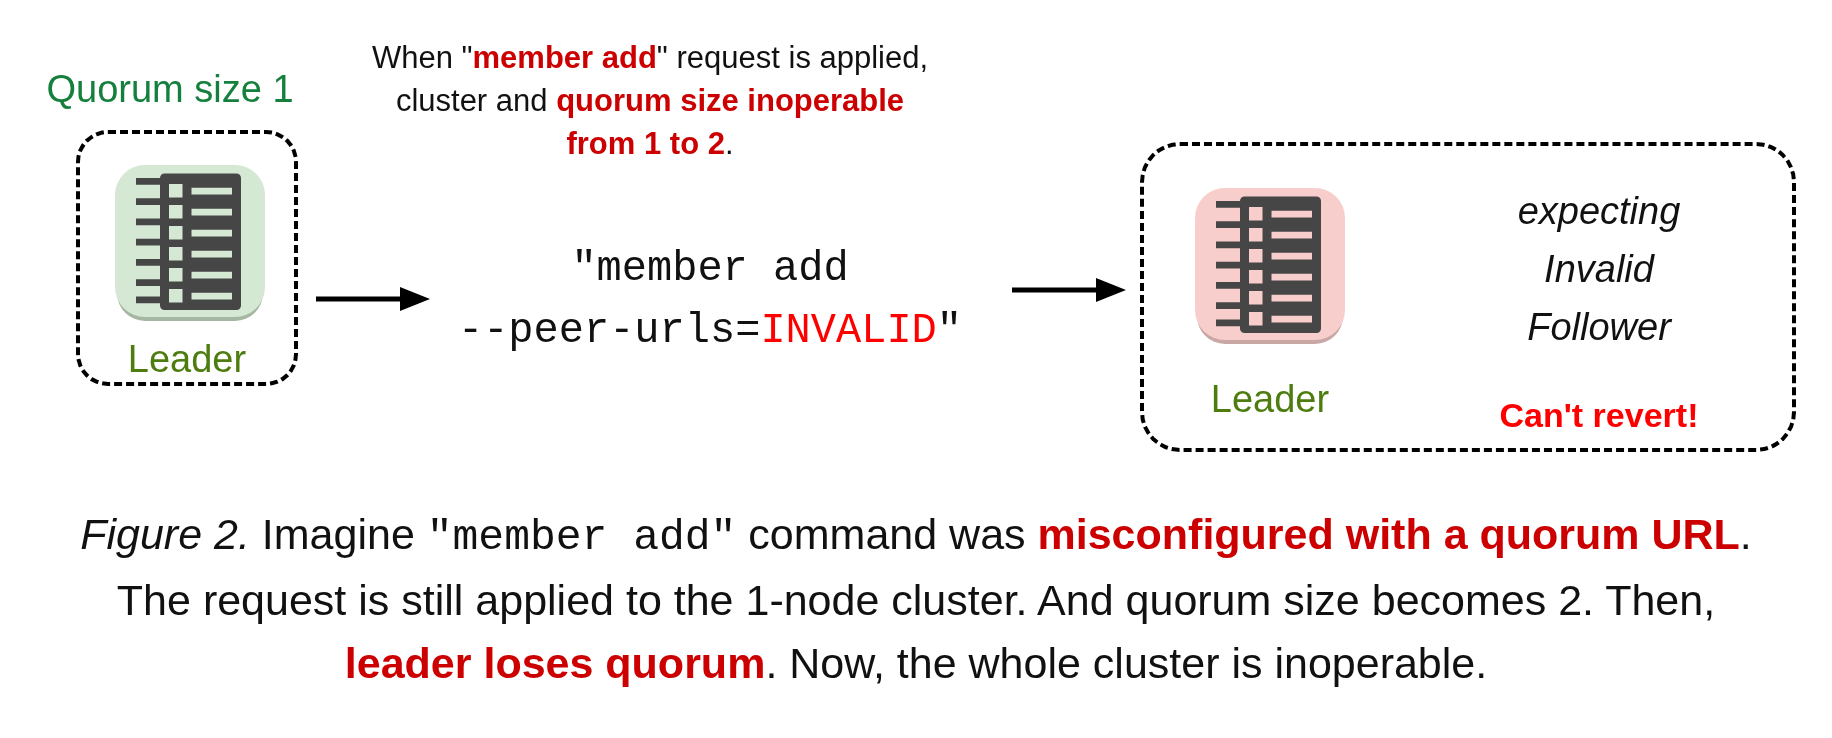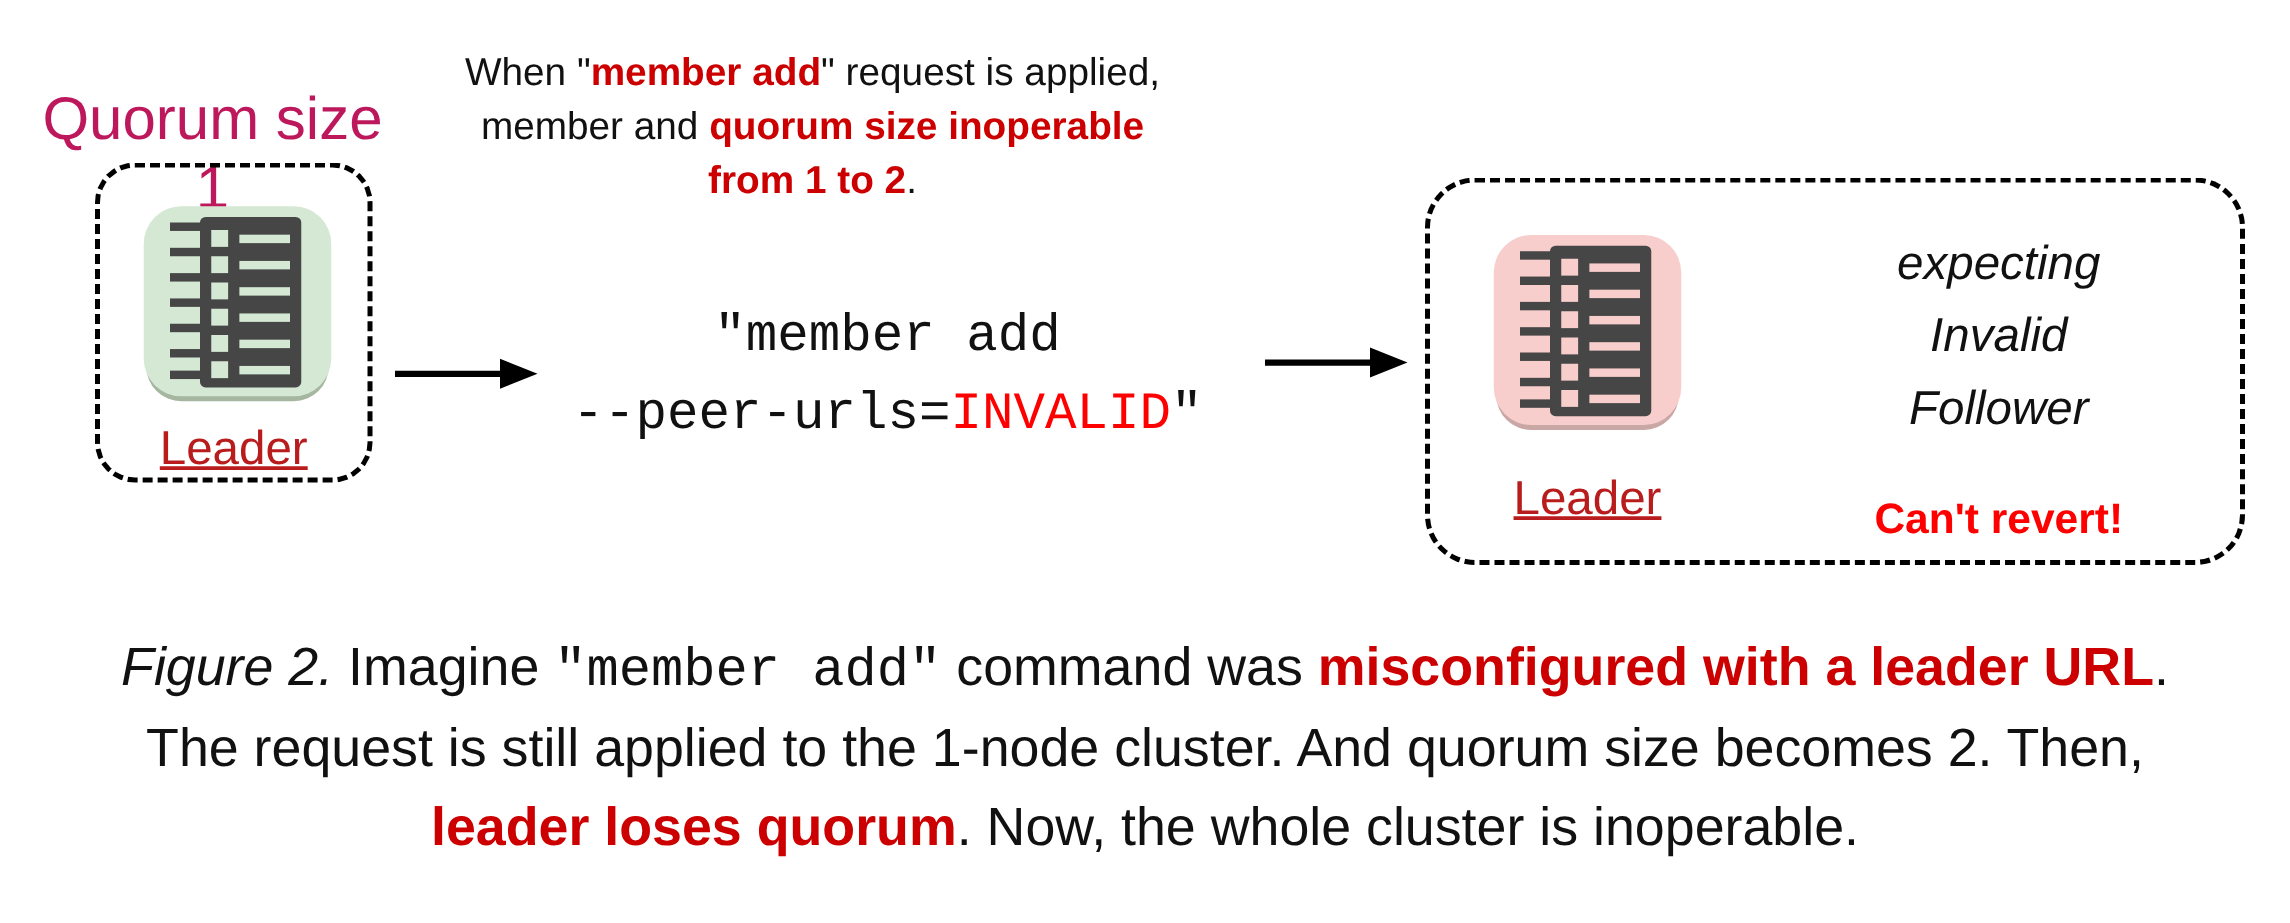--- a/index.html
+++ b/index.html
@@ -5,32 +5,32 @@
   * { margin:0; padding:0; box-sizing:border-box; }
   html,body { background:#ffffff; }
   #canvas {
     position:relative; width:1832px; height:738px; background:#ffffff;
     font-family:"Liberation Sans", sans-serif; color:#1a1a1a; overflow:hidden;
   }
   .abs { position:absolute; }
   .center { text-align:center; }
 
   
-  .cluster-title { font-size:48px; color:#be185d; }
+  .cluster-title { font-size:38px; color:#15803d; }
 
   
   .cluster-box { border:4px dashed #000; border-radius:32px; }
 
   
   .node-tile { border-radius:30px; }
   .node-tile svg { display:block; width:100%; height:100%; }
   .tile-green { background:#d5e8d4; color:#d5e8d4; box-shadow:0 6px 0 -2px #a5b7a0; }
   .tile-pink  { background:#f8cecc; color:#f8cecc; box-shadow:0 6px 0 -2px #c9a7a5; }
 
-  .node-label { font-size:38px; color:#b91c1c;text-decoration:underline; }
+  .node-label { font-size:38px; color:#4d7c0f; }
 
   
   .note { font-size:31px; line-height:43px; color:#111; }
   .red-bold { color:#cc0000; font-weight:bold;text-align:center; }
   .bright-red { color:#ff0000; }
 
   
   .command { font-family:"Liberation Mono", monospace; font-size:42px; line-height:62px; color:#111; }
 
   
@@ -81,21 +81,21 @@
 
   <div class="abs arrow" style="left:316px; top:281px;">
     <svg width="115" height="36" viewBox="0 0 115 36">
       <line x1="0" y1="18" x2="84" y2="18" stroke="#000" stroke-width="5"></line>
       <polygon points="84,6 114,18 84,30" fill="#000"></polygon>
     </svg>
   </div>
 
   <div class="abs note center" style="left:340px; top:36px; width:620px;">
     <div><span>When "</span><span class="red-bold">member add</span><span>" request is applied,</span></div>
-    <div><span>member and </span><span class="red-bold">quorum size inoperable</span></div>
+    <div><span>cluster and </span><span class="red-bold">quorum size inoperable</span></div>
     <div><span class="red-bold">from 1 to 2</span><span>.</span></div>
   </div>
 
   <div class="abs command center" style="left:400px; top:238px; width:620px;">
     <div>"member add</div>
     <div><span>--peer-urls=</span><span class="bright-red">INVALID</span><span>"</span></div>
   </div>
 
   <div class="abs arrow" style="left:1012px; top:272px;">
     <svg width="115" height="36" viewBox="0 0 115 36">
@@ -134,18 +134,18 @@
 
     <div class="abs cant-revert center" style="left:290px; top:250px; width:330px;">Can't revert!</div>
     <div class="abs expecting center" style="left:290px; top:36px; width:330px;">
       <div>expecting</div>
       <div>Invalid</div>
       <div>Follower</div>
     </div>
   </div>
 
   <div class="abs caption center" style="left:0; top:503px; width:1832px;">
-    <div><span class="italic">Figure 2.</span><span> Imagine </span><span class="mono">"member add"</span><span> command was </span><span class="red-bold">misconfigured with a leader URL</span><span>.</span></div>
+    <div><span class="italic">Figure 2.</span><span> Imagine </span><span class="mono">"member add"</span><span> command was </span><span class="red-bold">misconfigured with a quorum URL</span><span>.</span></div>
     <div><span>The request is still applied to the 1-node cluster. And quorum size becomes 2. Then,</span></div>
     <div><span class="red-bold">leader loses quorum</span><span>. Now, the whole cluster is inoperable.</span></div>
   </div>
 
 </div>
 
 </body></html>

